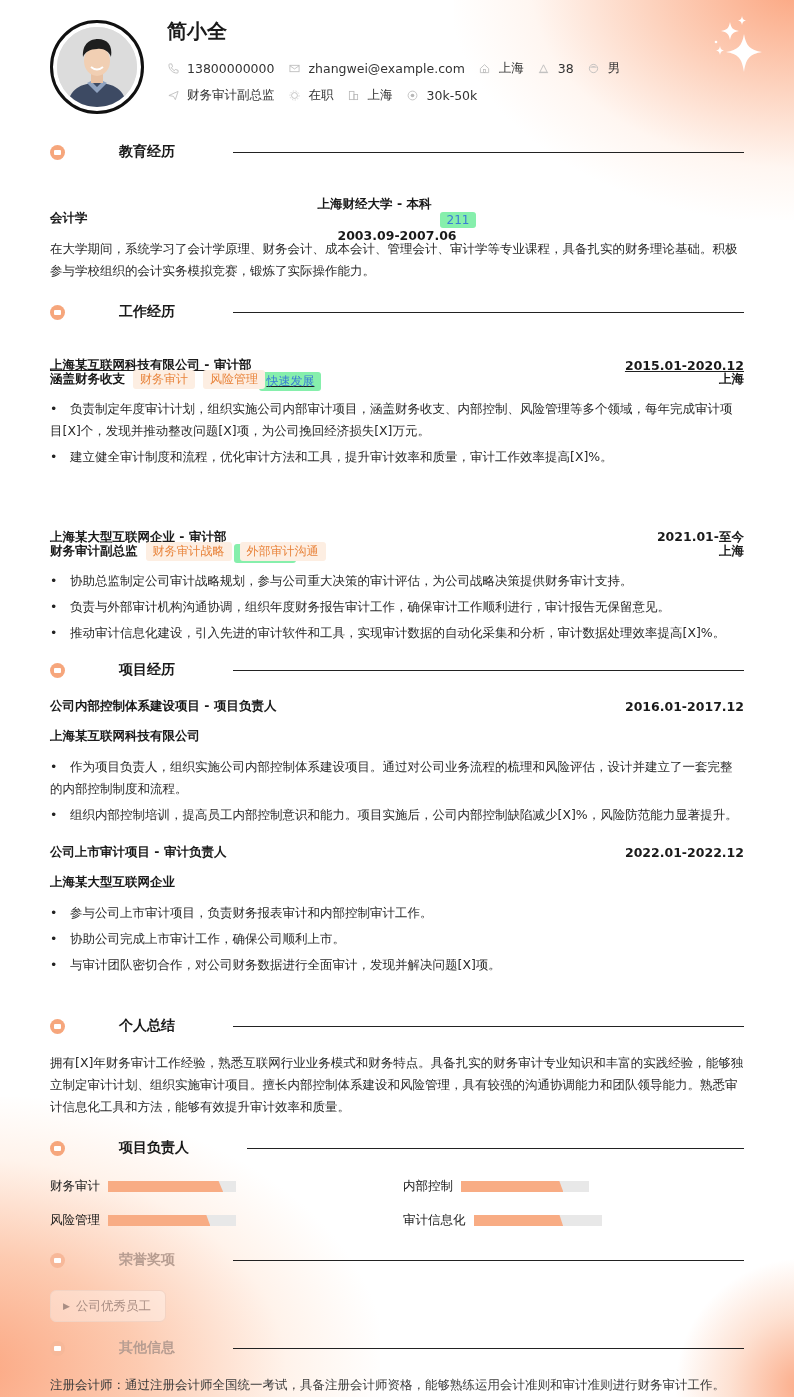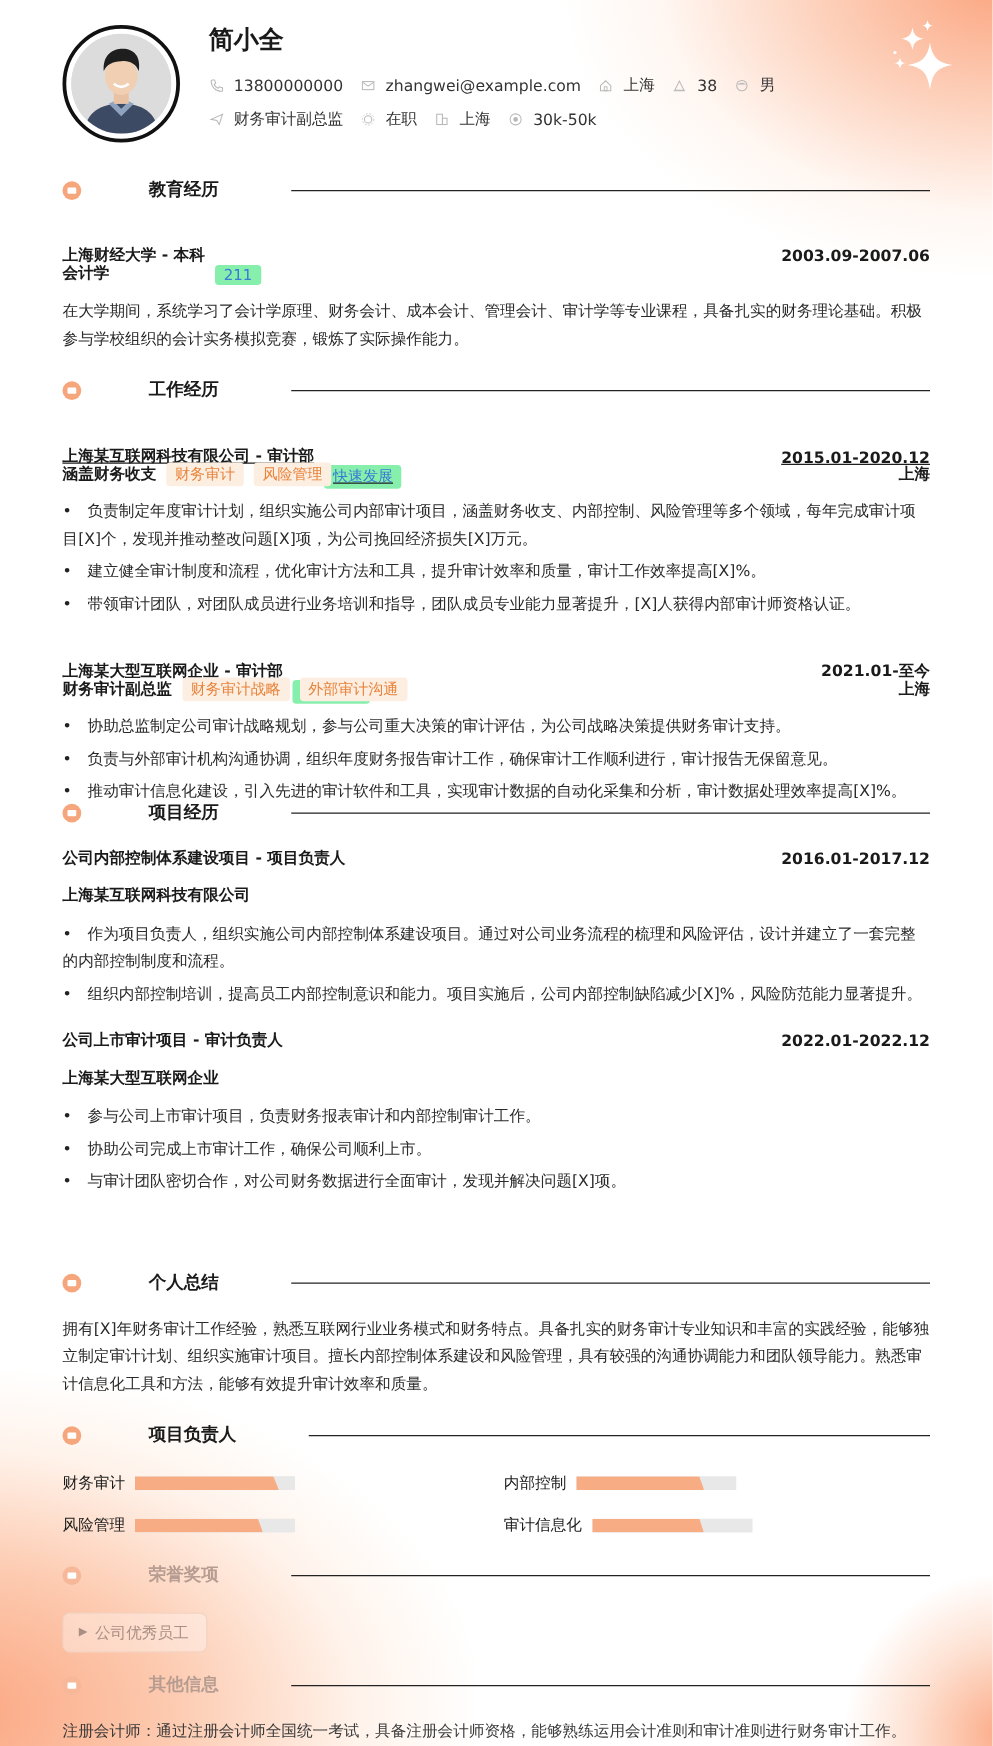--- a/index.html
+++ b/index.html
@@ -170,21 +170,21 @@
 </div>
 
 <div class="section" style="top:142px;">
   <div class="sec-title">
     <span class="sec-icon">
         <span></span>
       </span>
     <span class="sec-name">教育经历</span>
     <span class="sec-line"></span>
   </div>
-  <div class="row" style="top:38px;">
+  <div class="row" style="top:38px;flex-direction:column;">
     <div class="left">
       <span>上海财经大学 - 本科</span>
       <span class="tag-blue">211</span>
     </div>
     <div class="right">2003.09-2007.06</div>
   </div>
   <div class="row" style="top:68px;">
     <div class="left">
         <span>会计学</span>
       </div>
@@ -212,21 +212,20 @@
     <div class="left">
       <span>涵盖财务收支</span>
       <span class="tag-orange">财务审计</span>
       <span class="tag-orange">风险管理</span>
     </div>
     <div class="right">上海</div>
   </div>
   <ul class="bullets" style="top:96px;">
     <li class="wrap">负责制定年度审计计划，组织实施公司内部审计项目，涵盖财务收支、内部控制、风险管理等多个领域，每年完成审计项目[X]个，发现并推动整改问题[X]项，为公司挽回经济损失[X]万元。</li>
     <li>建立健全审计制度和流程，优化审计方法和工具，提升审计效率和质量，审计工作效率提高[X]%。</li>
-    <li>带领审计团队，对团队成员进行业务培训和指导，团队成员专业能力显著提升，[X]人获得内部审计师资格认证。</li>
   </ul>
 
   <div class="row" style="top:210px;">
     <div class="left">
       <span>上海某大型互联网企业 - 审计部</span>
       <span class="tag-blue">行业领先</span>
     </div>
     <div class="right">2021.01-至今</div>
   </div>
   <div class="row" style="top:240px;">
@@ -237,21 +236,21 @@
     </div>
     <div class="right">上海</div>
   </div>
   <ul class="bullets" style="top:268px;">
     <li>协助总监制定公司审计战略规划，参与公司重大决策的审计评估，为公司战略决策提供财务审计支持。</li>
     <li>负责与外部审计机构沟通协调，组织年度财务报告审计工作，确保审计工作顺利进行，审计报告无保留意见。</li>
     <li>推动审计信息化建设，引入先进的审计软件和工具，实现审计数据的自动化采集和分析，审计数据处理效率提高[X]%。</li>
   </ul>
 </div>
 
-<div class="section" style="top:640px;">
+<div class="section" style="top:660px;">
   <div class="sec-title">
     <span class="sec-icon">
         <span></span>
       </span>
     <span class="sec-name">项目经历</span>
     <span class="sec-line"></span>
   </div>
 
   <div class="row" style="top:38px;">
     <div class="left">

